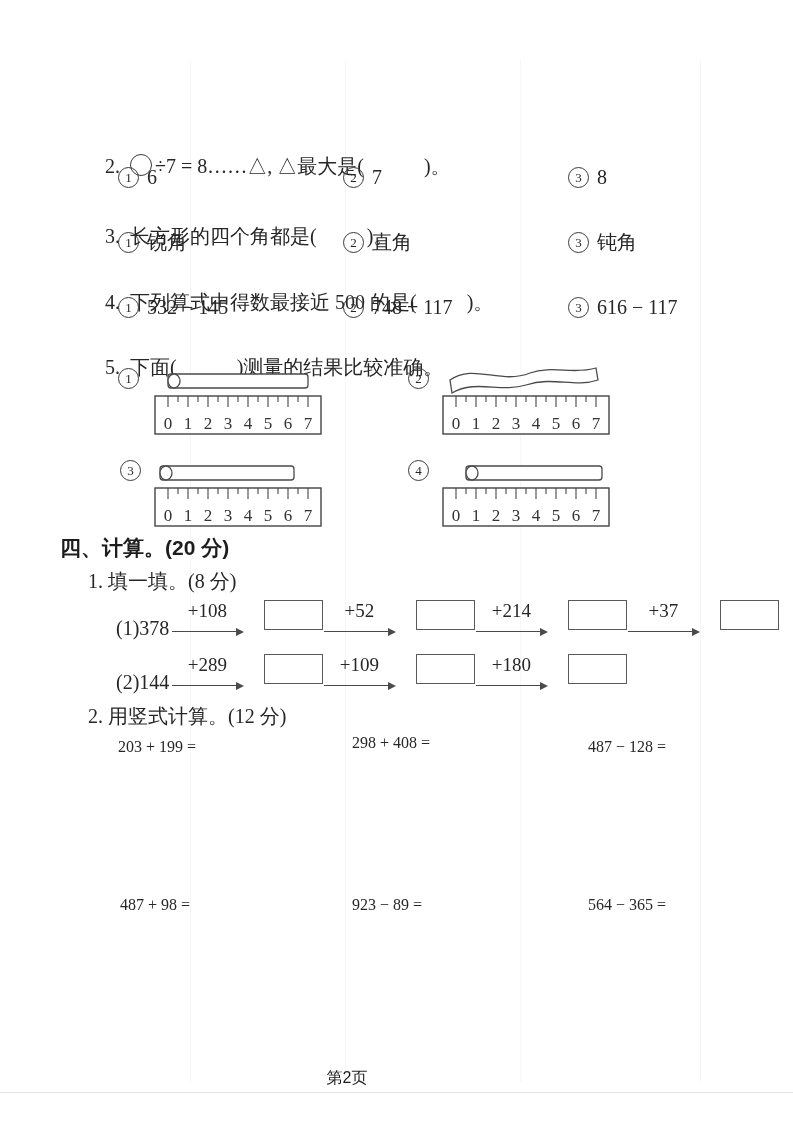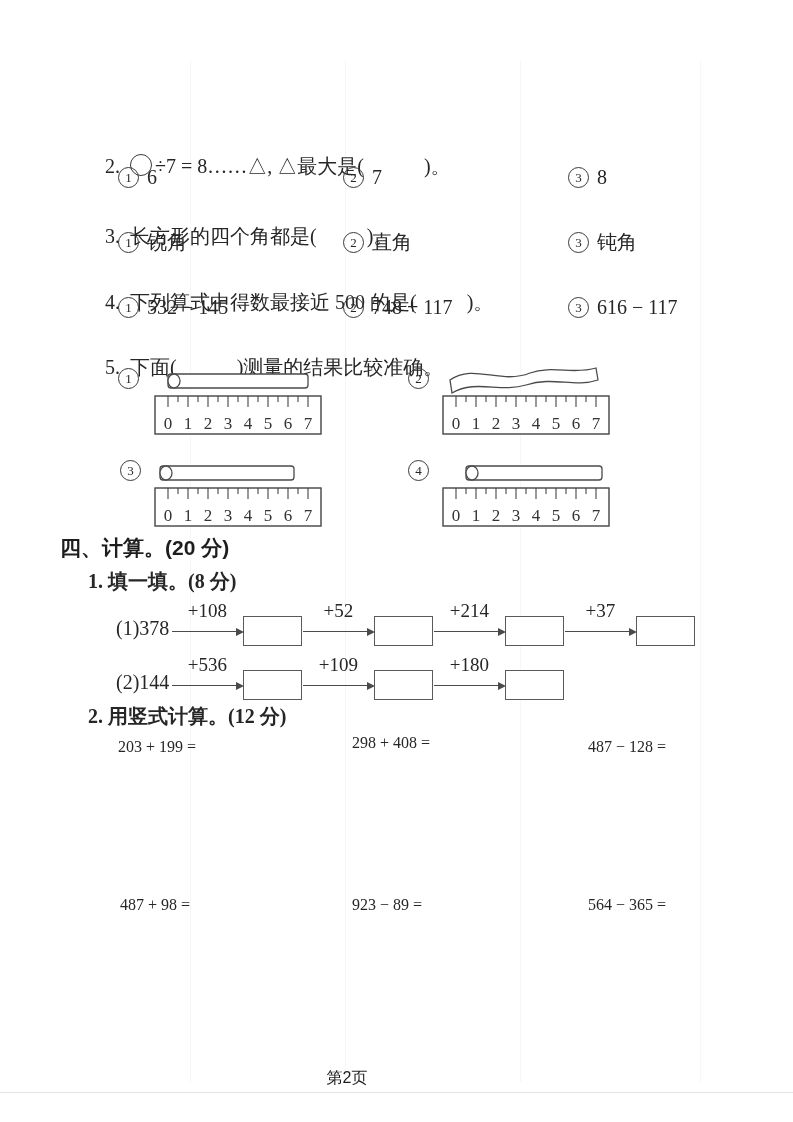--- a/index.html
+++ b/index.html
@@ -26,24 +26,24 @@
   .shape-circle {
     display:inline-block; width:20px; height:20px;
     border:1.3px solid #3a3a3a; border-radius:50%;
     vertical-align:-3px; margin-right:3px;
   }
   .section-heading {
     position:absolute; left:60px;
     font-family:"Liberation Sans", sans-serif;
     font-weight:bold; font-size:21px; color:#1d1d1d; white-space:pre;
   }
-  .sub-label { position:absolute; left:88px; font-size:20px; white-space:pre;font-weight:bold; }
+  .sub-label { position:absolute; left:88px; font-size:20px; white-space:pre; }
   .chain { position:absolute; left:116px; display:flex; align-items:flex-end; height:48px; }
   .chain-start { font-size:20px; white-space:pre; margin-bottom:6px; margin-right:2px; }
-  .step { display:flex; align-items:flex-end; }
+  .step { display:flex; align-items:flex-start;gap:21px; }
   .arrow { position:relative; width:70px; height:46px; margin:0 1px; }
   .arrow-line { position:absolute; left:0; right:2px; bottom:14px; height:1.4px; background:#4a4a4a; }
   .arrow-head {
     position:absolute; right:-2px; bottom:10.5px; width:0; height:0;
     border-left:8px solid #4a4a4a; border-top:4.5px solid transparent; border-bottom:4.5px solid transparent;
   }
   .arrow-label { position:absolute; top:0; left:0; width:100%; text-align:center; font-size:19px; white-space:pre; }
   .blank-box { width:59px; height:30px; border:1.4px solid #5a5a5a; background:#fff; box-sizing:border-box; }
   .equation { position:absolute; font-size:16px; white-space:pre; }
   .diagram-num { position:absolute; }
@@ -273,21 +273,21 @@
           <span class="arrow-head"></span>
         </span>
       <span class="blank-box"></span>
     </span>
   </div>
 
   <div class="chain" style="top:652px">
     <span class="chain-start"><span>(2)</span><span>144</span></span>
     <span class="step">
       <span class="arrow">
-          <span class="arrow-label">+536</span>
+          <span class="arrow-label">+289</span>
           <span class="arrow-line"></span>
           <span class="arrow-head"></span>
         </span>
       <span class="blank-box"></span>
     </span>
     <span class="step">
       <span class="arrow">
           <span class="arrow-label">+109</span>
           <span class="arrow-line"></span>
           <span class="arrow-head"></span>

